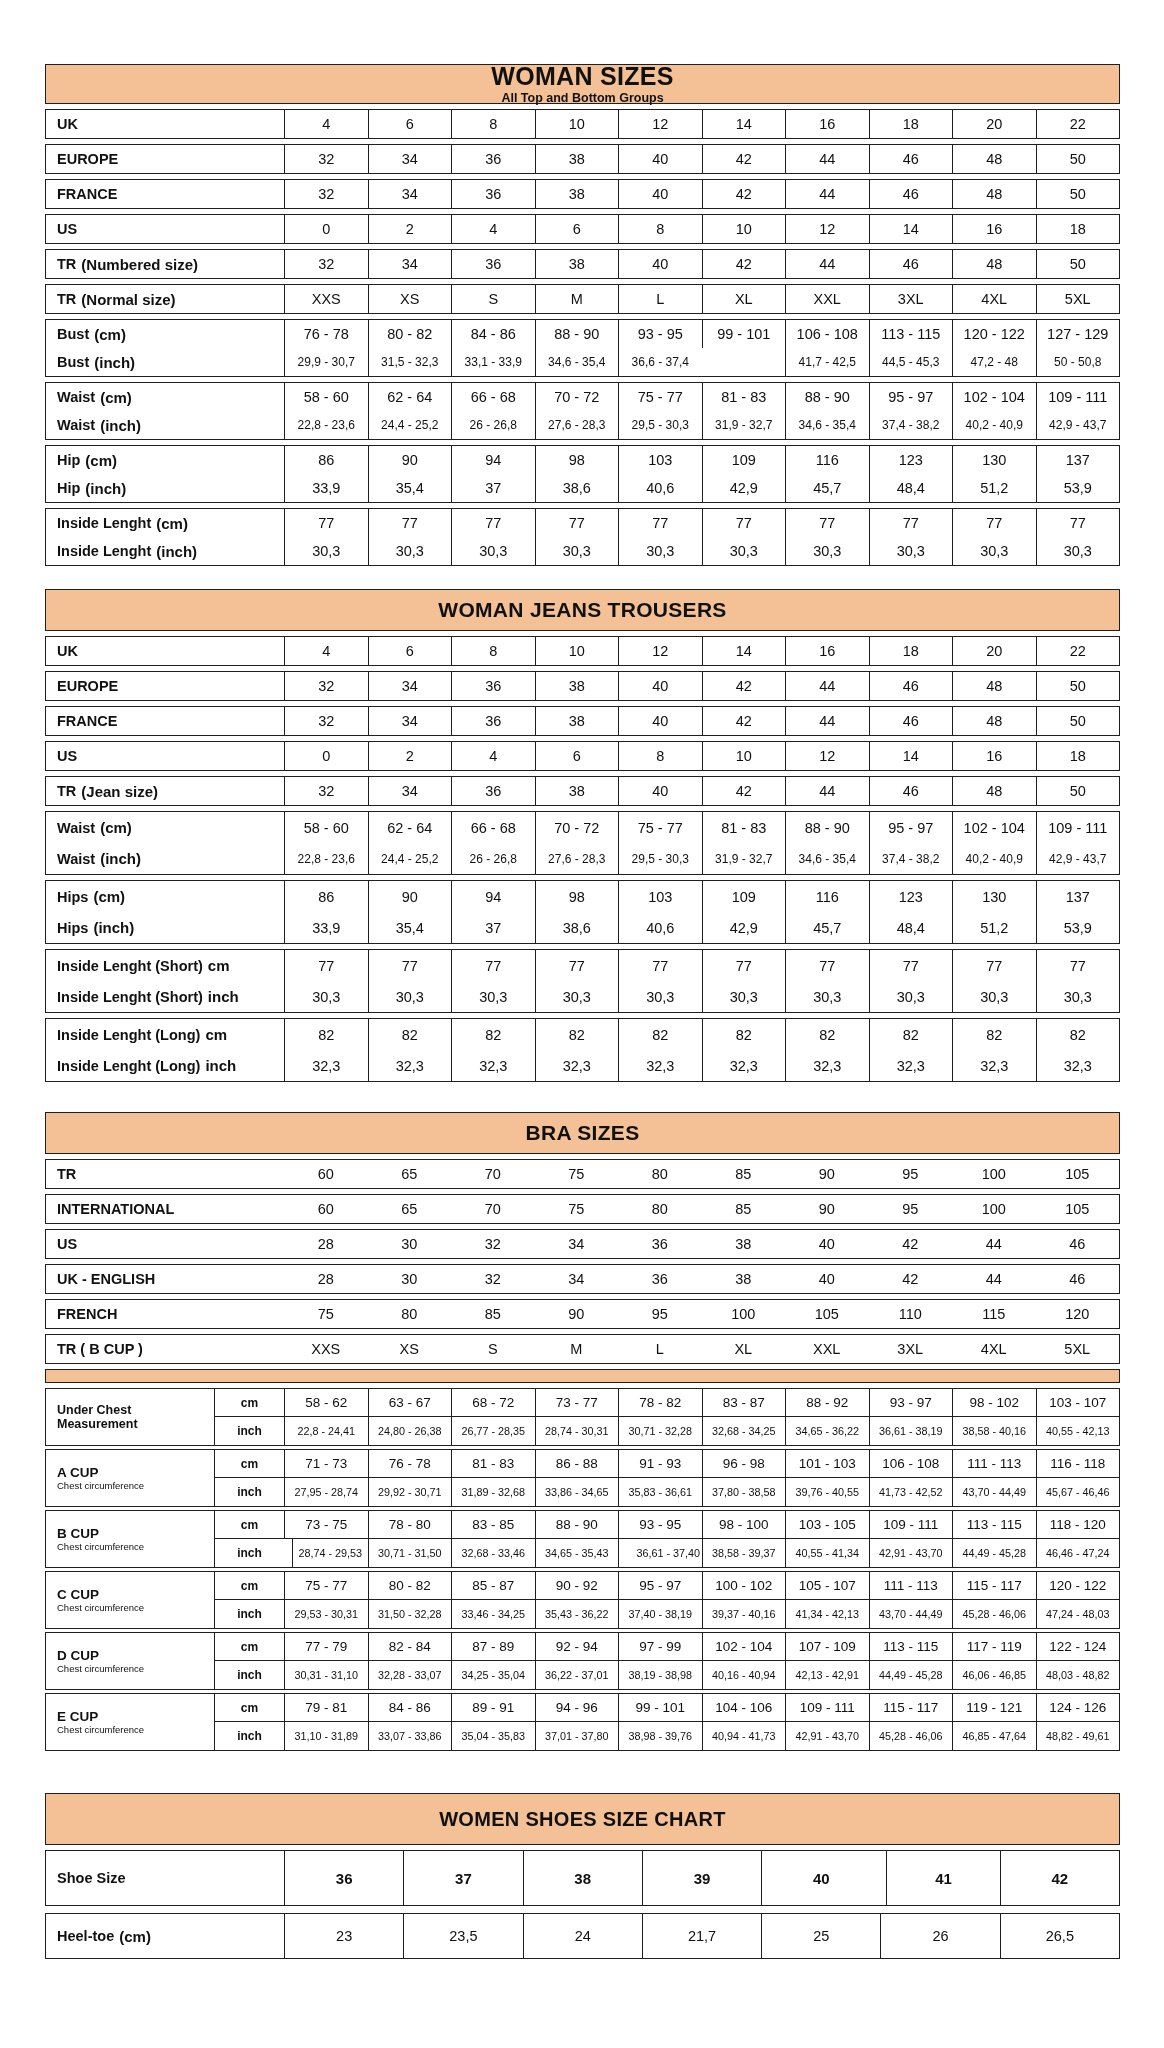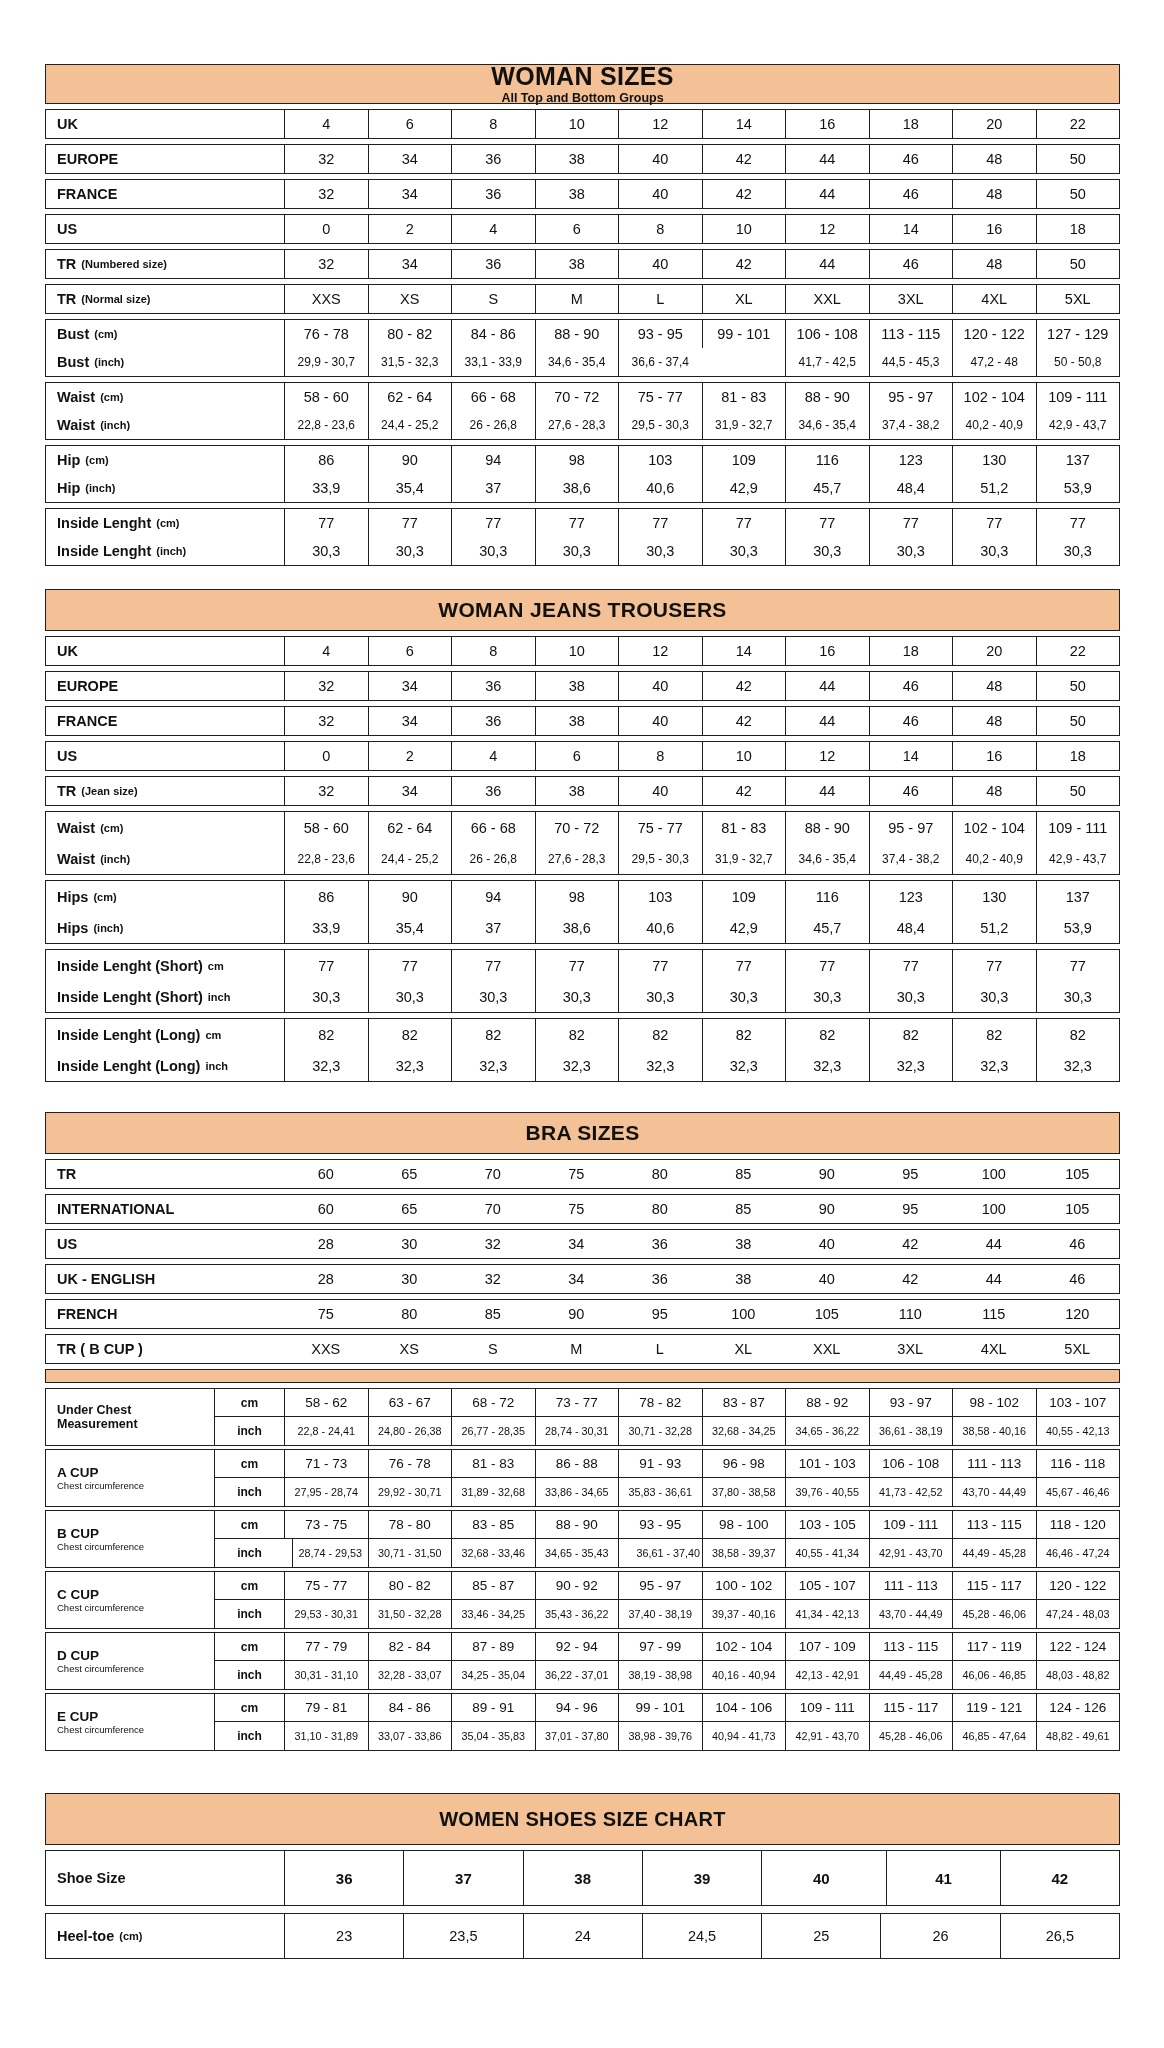--- a/index.html
+++ b/index.html
@@ -50,21 +50,21 @@
   .cell {
     display: flex; align-items: center; justify-content: center;
     border-left: 1.4px solid var(--line, #1f1f1f);
     overflow: hidden; white-space: nowrap;
   }
   .nolines .cell { border-left: none; }
   .label-cell { border-left: none; justify-content: flex-start; padding-left: 11px; }
   .bline { border-bottom: 1.3px solid var(--line, #1f1f1f); }
 
   .lab-main { font-size: 14.5px; font-weight: bold; }
-  .lab-sub  { font-size: 11px; font-weight: bold; margin-left: 5px; }
+  .lab-sub  { font-size: 15px; font-weight: bold; margin-left: 5px; }
 
   .val      { font-size: 14.5px; }
   .val.small{ font-size: 12px; }
   .val.boldval { font-size: 15px; font-weight: bold; }
   .val.cupcm   { font-size: 13.5px; }
   .val.cupinch { font-size: 10.8px; }
   .unit { font-size: 12px; font-weight: bold; }
 
   .cup-label { flex-direction: column; align-items: flex-start; justify-content: center; }
   .cup-label .lab-main { font-size: 13.5px; line-height: 1.15; }
@@ -794,21 +794,21 @@
           <div class="cell val boldval" style="grid-area: 1 / 8;">42</div>
         </div>
         <div class="row-box single heel-toe-row" style="grid-template-columns: 238px repeat(7, 1fr);">
           <div class="cell label-cell" style="grid-area: 1 / 1;">
             <div class="lab-main">Heel-toe</div>
             <div class="lab-sub">(cm)</div>
           </div>
           <div class="cell val" style="grid-area: 1 / 2;">23</div>
           <div class="cell val" style="grid-area: 1 / 3;">23,5</div>
           <div class="cell val" style="grid-area: 1 / 4;">24</div>
-          <div class="cell val" style="grid-area: 1 / 5;">24,5</div>
+          <div class="cell val" style="grid-area: 1 / 5;">21,7</div>
           <div class="cell val" style="grid-area: 1 / 6;">25</div>
           <div class="cell val" style="grid-area: 1 / 7;">26</div>
           <div class="cell val" style="grid-area: 1 / 8;">26,5</div>
         </div>
       </div>
   </section>
 
 </div>
 
 </body></html>

